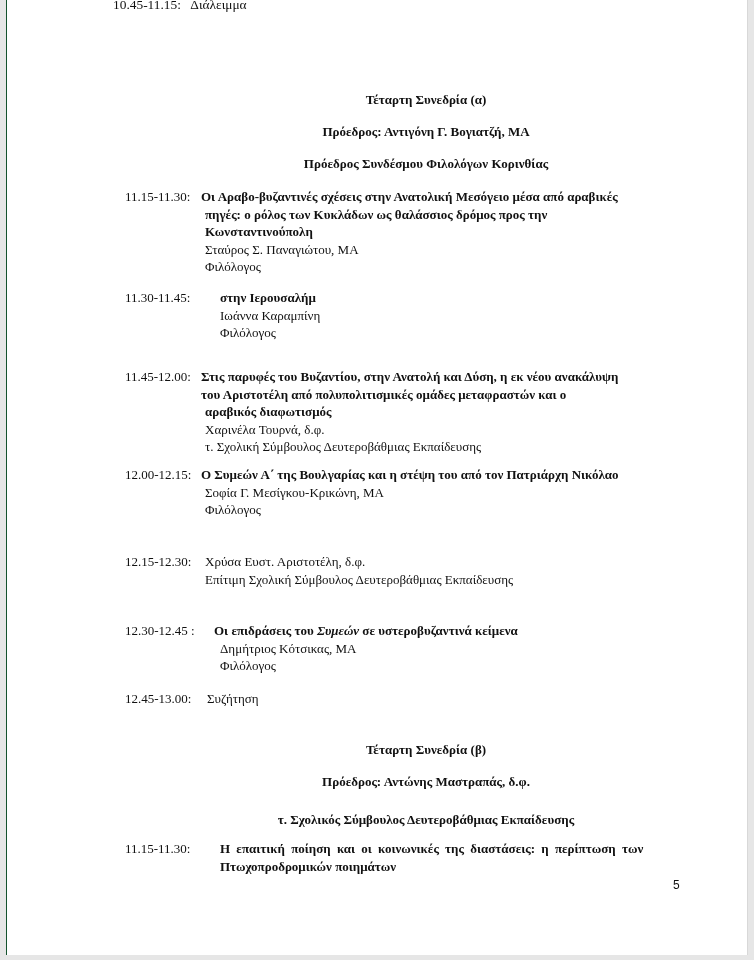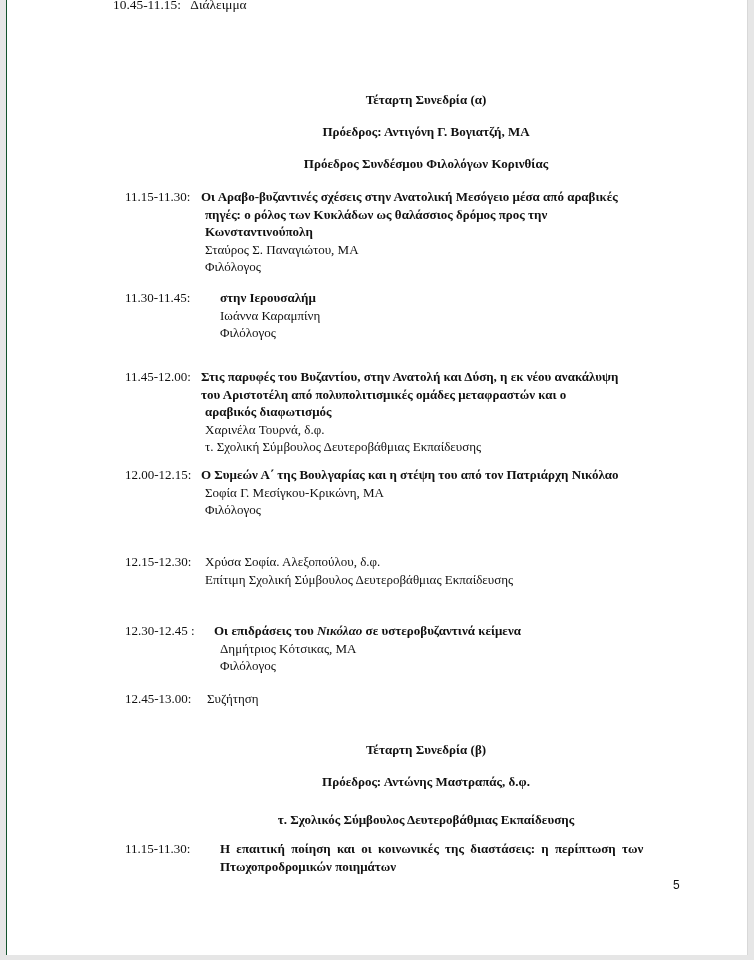--- a/index.html
+++ b/index.html
@@ -77,30 +77,30 @@
     <div class="body" style="left:76px;">
       <div class="bold">Ο Συμεών Α΄ της Βουλγαρίας και η στέψη του από τον Πατριάρχη Νικόλαο</div>
       <div style="margin-left:4px;">Σοφία Γ. Μεσίγκου-Κρικώνη, ΜΑ</div>
       <div style="margin-left:4px;">Φιλόλογος</div>
     </div>
   </div>
 
   <div class="entry" style="top:553px; height:55px;">
     <span class="time">12.15-12.30:</span>
     <div class="body" style="left:76px;">
-      <div style="margin-left:4px;">Χρύσα Σοφία. Αλεξοπούλου, δ.φ.</div>
+      <div style="margin-left:4px;">Χρύσα Ευστ. Αριστοτέλη, δ.φ.</div>
       <div style="margin-left:4px;">Επίτιμη Σχολική Σύμβουλος Δευτεροβάθμιας Εκπαίδευσης</div>
     </div>
   </div>
 
   <div class="entry" style="top:622px; height:55px;">
     <span class="time">12.30-12.45 :</span>
     <div class="body" style="left:89px;">
       <div class="bold">
-        <span>Οι επιδράσεις του </span><em style="font-style:italic;">Νικόλαο</em><span> σε υστεροβυζαντινά κείμενα</span>
+        <span>Οι επιδράσεις του </span><em style="font-style:italic;">Συμεών</em><span> σε υστεροβυζαντινά κείμενα</span>
       </div>
       <div style="margin-left:6px;">Δημήτριος Κότσικας, ΜΑ</div>
       <div style="margin-left:6px;">Φιλόλογος</div>
     </div>
   </div>
 
   <div class="entry" style="top:690px; height:20px;">
     <span class="time">12.45-13.00:</span>
     <div class="body" style="left:82px;">
       <div>Συζήτηση</div>

